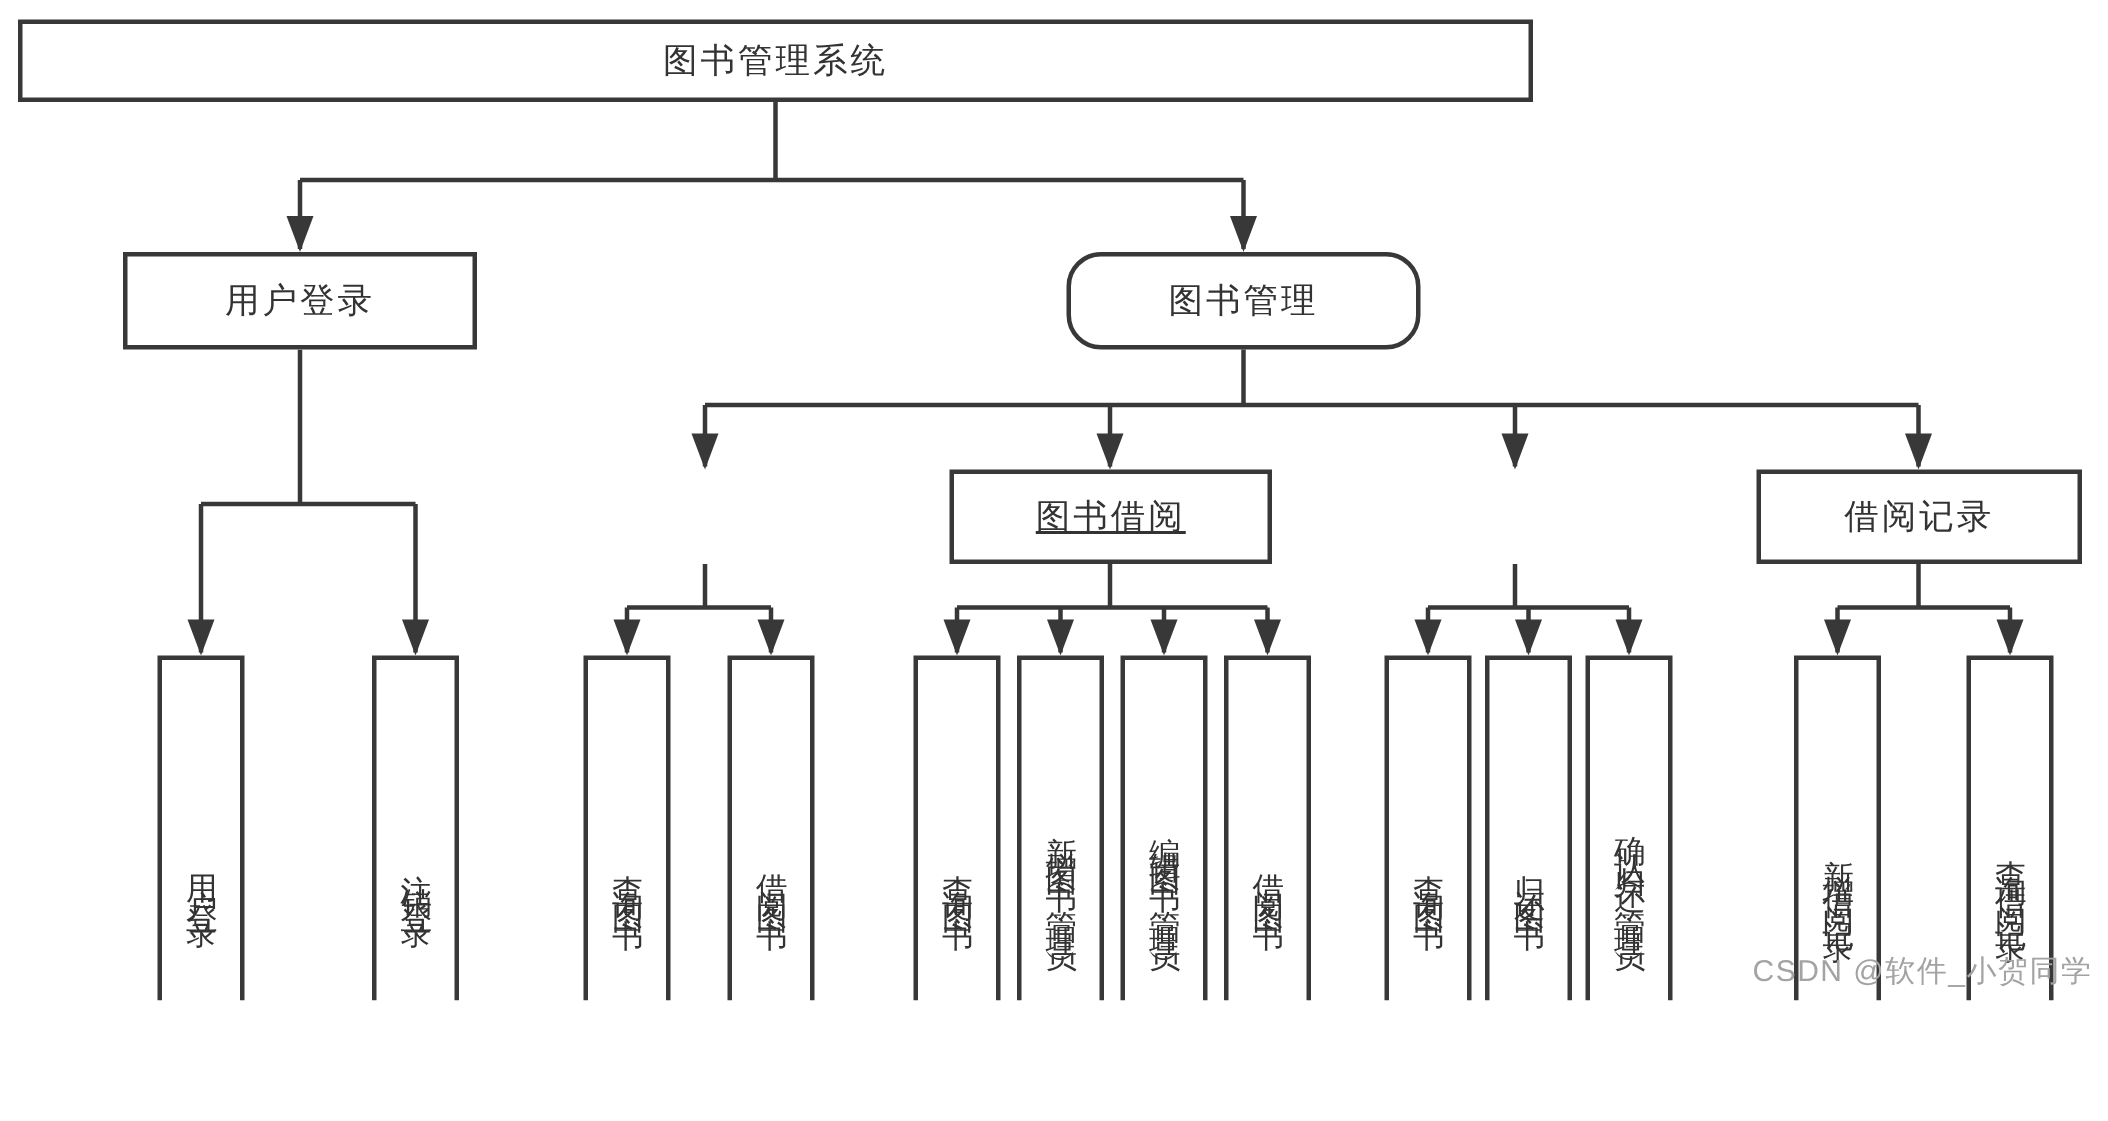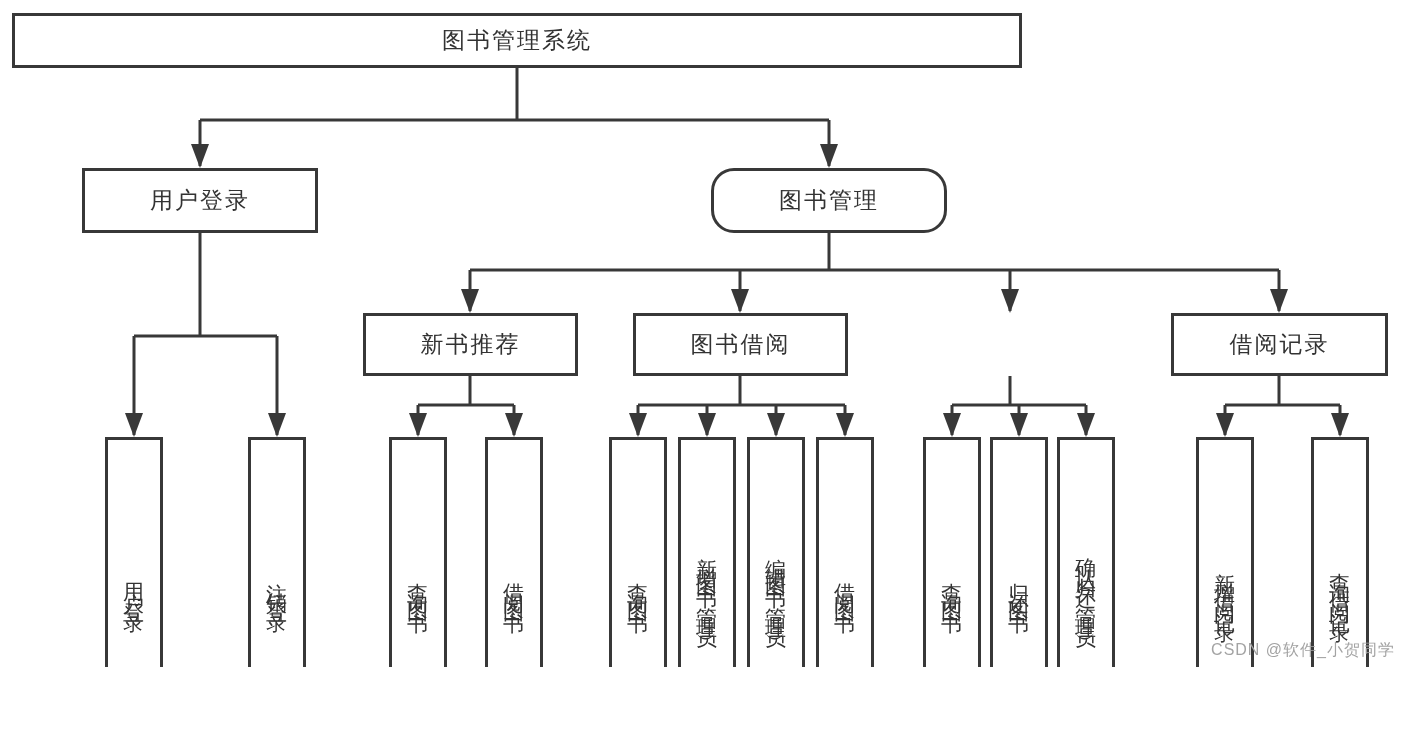--- a/index.html
+++ b/index.html
@@ -52,21 +52,21 @@
   .vbox span {
     writing-mode: vertical-rl;
     text-orientation: mixed;
     letter-spacing: 10px;
     line-height: 1;
   }
   .watermark {
     position: absolute;
     right: 10px;
     bottom: 6px;
-    font-size: 16px;
+    font-size: 20px;
     letter-spacing: 1px;
     color: #a3a3a3;
     white-space: nowrap;
   }
 </style>
 </head>
 <body>
 
 <div class="canvas">
 
@@ -114,24 +114,21 @@
     <span>图书管理系统</span>
   </div>
 
   <div class="hbox" style="left:82px; top:168px; width:236px; height:65px;">
     <span>用户登录</span>
   </div>
   <div class="hbox" style="left:711px; top:168px; width:236px; height:65px;border-radius:23px;">
     <span>图书管理</span>
   </div>
 
-  <div class="hbox" style="left:363px; top:313px; width:215px; height:63px;">
-    <span>新书推荐</span>
-  </div>
-  <div class="hbox" style="left:633px; top:313px; width:215px; height:63px;">
+  <div class="hbox" style="left:633px; top:313px; width:215px; height:63px;text-decoration:underline;">
     <span>图书借阅</span>
   </div>
   <div class="hbox" style="left:1171px; top:313px; width:217px; height:63px;">
     <span>借阅记录</span>
   </div>
 
   <div class="vbox" style="left:105px;">
     <span>用户登录</span>
   </div>
   <div class="vbox" style="left:248px;">

